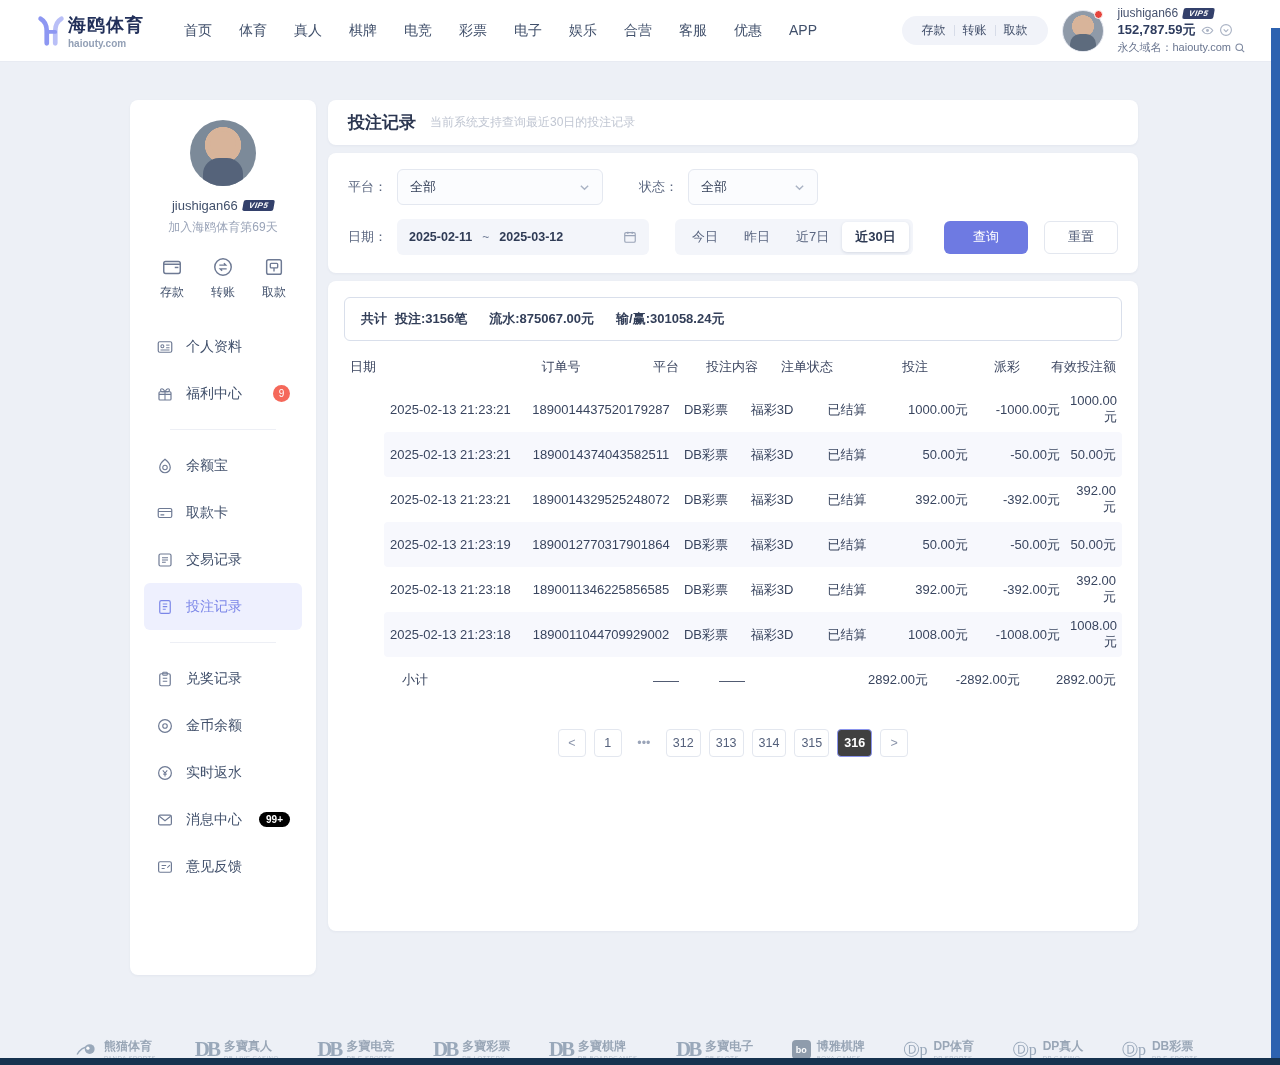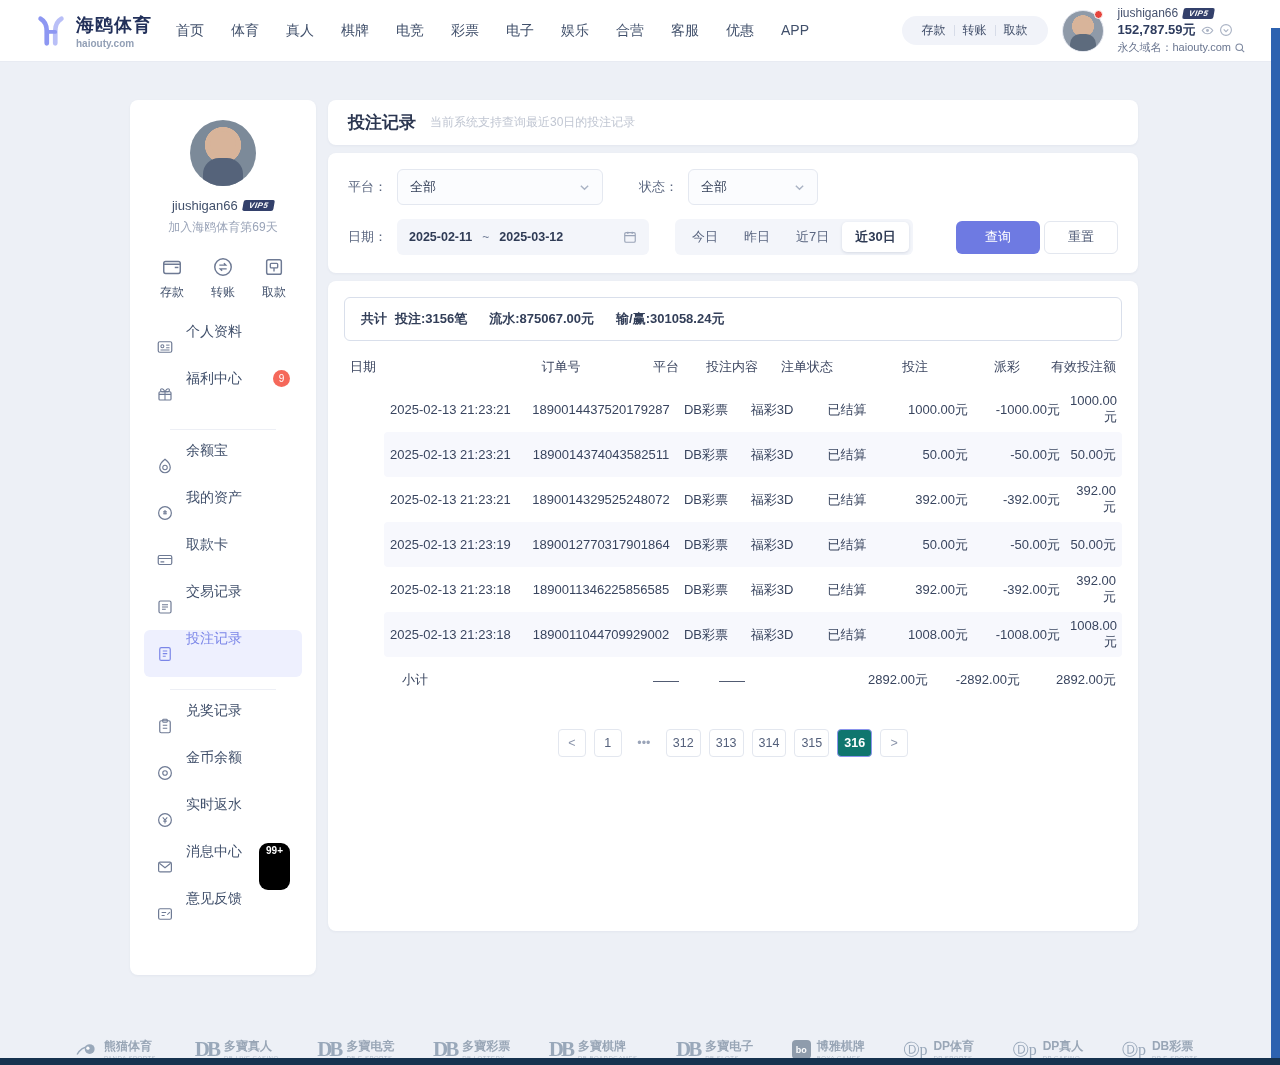--- a/index.html
+++ b/index.html
@@ -10,21 +10,21 @@
     position:relative;
     overflow:hidden;
     color:#3b4760;
   }
   
   .topbar {
     position:absolute; top:0; left:0; width:1280px; height:62px;
     background:#fff; border-bottom:1px solid #e8ebf2;
     display:flex; align-items:center; padding:0 34px; z-index:5;
   }
-  .logo { display:flex; align-items:center; gap:8px; margin-right:24px; }
+  .logo { display:flex; align-items:center; gap:0; margin-right:40px; }
   .logo-text .cn { font-size:18px; font-weight:bold; color:#22305a; letter-spacing:1px; }
   .logo-text .en { font-size:10px; color:#93a0b6; margin-top:1px;font-weight:bold; }
   .nav { display:flex; gap:27px; font-size:14px; color:#41506b; }
   .nav-item { cursor:pointer; white-space:nowrap; }
   .top-right { margin-left:auto; display:flex; align-items:center; gap:14px; }
   .quick-pill {
     background:#f1f3f9; border-radius:16px; padding:6px 12px;
     display:flex; align-items:center; font-size:12px; color:#3d4a66;
   }
   .quick-pill span.qp { padding:0 8px; cursor:pointer; }
@@ -66,21 +66,21 @@
     width:40px; height:30px; border-radius:16px 16px 0 0; background:#55637a; }
   .side-avatar::before{ content:""; position:absolute; left:50%; top:16%; transform:translateX(-50%);
     width:25px; height:25px; border-radius:50%; background:#d8b49a; z-index:1; }
   .side-name { display:flex; align-items:center; justify-content:center; gap:5px; margin-top:12px;
     font-size:13px; color:#41506b; }
   .side-join { text-align:center; font-size:12px; color:#9aa4b8; margin-top:6px; }
   .side-actions { display:flex; justify-content:space-between; padding:0 30px; margin-top:20px; }
   .side-action { display:flex; flex-direction:column; align-items:center; gap:6px;
     font-size:12px; color:#41506b; cursor:pointer; }
   .menu { margin-top:22px; padding:0 14px; }
-  .menu-item { display:flex; gap:12px; height:47px; padding:0 12px;
+  .menu-item { display:flex; align-items:center; gap:12px; height:47px; padding:0 12px;
     font-size:14px; color:#41506b; border-radius:6px; cursor:pointer; }
   .menu-item.active { background:#eef0fe; color:#7b86e8; }
   .menu-item .grow { flex:1; }
   .badge-red { min-width:17px; height:17px; border-radius:50%; background:#f5685a; color:#fff;
     font-size:10px; display:flex; align-items:center; justify-content:center; padding:0 3px; }
   .badge-blue { background:#000000; color:#fff; font-size:10px; border-radius:9px;
     padding:2px 7px; font-weight:bold; }
   .menu-divider { height:1px; background:#edeff5; margin:12px 26px; }
   
   .main { position:absolute; left:328px; top:100px; width:810px; z-index:2; }
@@ -101,21 +101,21 @@
   .select.status { width:130px; }
   .datebox { height:36px; width:252px; background:#f3f5fa; border-radius:6px;
     display:flex; align-items:center; gap:10px; padding:0 12px; cursor:pointer; }
   .datebox .dv { font-size:12.5px; font-weight:bold; color:#2f3b55; }
   .datebox .tilde { font-size:12px; color:#707c96; }
   .datebox .cal { margin-left:auto; }
   .ranges { display:flex; align-items:center; background:#f3f5fa; border-radius:6px;
     height:36px; margin-left:26px; padding:0 4px; }
   .range-chip { font-size:13px; color:#5a6680; padding:6px 13px; border-radius:5px; cursor:pointer; }
   .range-chip.active { background:#fff; color:#2e3a54; font-weight:bold; box-shadow:0 1px 3px rgba(40,60,100,.15); }
-  .filter-btns { margin-left:auto; display:flex; gap:4px; }
+  .filter-btns { margin-left:auto; display:flex; gap:16px; }
   .btn { height:33px; border-radius:6px; font-size:13px; display:flex; align-items:center;
     justify-content:center; cursor:pointer; }
   .btn-primary { width:84px; background:#6e7ae2; color:#fff; border:none; }
   .btn-plain { width:74px; background:#fff; color:#4c5874; border:1px solid #e3e7ef; }
   .table-card { margin-top:8px; height:650px; padding:16px 16px 0; }
   .summary-box { border:1px solid #d9dfeb; border-radius:6px; padding:12px 16px;
     font-size:13px; font-weight:600; color:#323e58; display:flex; gap:8px; }
   .summary-box .sp { margin-right:14px; }
   .tbl { margin-top:6px; }
   .trow { display:grid; grid-template-columns:142px 150px 60px 72px 78px 88px 92px 1fr;
@@ -125,21 +125,21 @@
   .trow.tdata.stripe { background:#f7f8fd; border-radius:4px; }
   .trow .c { padding:0 4px; text-align:center; }
   .trow .c.l { text-align:left; padding-left:6px; }
   .trow .c.r { text-align:right; padding-right:6px; }
   .trow.tsub { height:46px; font-size:13px; color:#39455f; }
   .pager { display:flex; justify-content:center; gap:8px; margin-top:26px; }
   .pbtn { min-width:28px; height:28px; border:1px solid #e3e7ef; background:#fff; border-radius:4px;
     font-size:12.5px; color:#55617c; display:flex; align-items:center; justify-content:center;
     padding:0 6px; cursor:pointer; }
   .pbtn.ellip { border:none; background:transparent; color:#9aa4b8; cursor:default; }
-  .pbtn.active { background:#0f766e; border-color:#8a94ec; color:#fff; font-weight:bold; }
+  .pbtn.active { background:#404040; border-color:#8a94ec; color:#fff; font-weight:bold; }
   .pbtn.arrow { color:#8b95ab; }
   
   .footer { position:absolute; left:0; bottom:0; width:1280px; height:42px;
     display:flex; align-items:flex-end; justify-content:space-between; padding:0 82px 4px 76px; z-index:3; }
   .partner { display:flex; align-items:center; gap:6px; opacity:.85; }
   .pmark-db { font-family:"Liberation Serif", serif; font-weight:bold; font-size:21px;
     color:#8b9cb0; letter-spacing:-3px; line-height:1; }
   .pmark-dp { font-family:"Liberation Serif", serif; font-size:16px; color:#8b9cb0; line-height:1; }
   .pmark-bo { width:19px; height:19px; border-radius:4px; background:#7f8ea0; color:#fff;
     font-size:9px; font-weight:bold; display:flex; align-items:center; justify-content:center; }
@@ -289,29 +289,20 @@
         <svg width="18" height="18" viewBox="0 0 24 24" fill="none">
             <path d="M12 3c4 3 7 6 7 11a7 7 0 0 1-14 0c0-5 3-8 7-11z" stroke="#6e7a94" stroke-width="1.6"></path>
             <circle cx="12" cy="14" r="3" stroke="#6e7a94" stroke-width="1.4"></circle>
           </svg>
       </span>
       <span class="grow">余额宝</span>
     </div>
     <div class="menu-item">
       <span class="ic">
         <svg width="18" height="18" viewBox="0 0 24 24" fill="none">
-            <circle cx="12" cy="12" r="8.5" stroke="#6e7a94" stroke-width="1.6"></circle>
-            <path d="M12 8v6M9.5 10.5h5M9.5 13h5" stroke="#6e7a94" stroke-width="1.4"></path>
-          </svg>
-      </span>
-      <span class="grow">我的资产</span>
-    </div>
-    <div class="menu-item">
-      <span class="ic">
-        <svg width="18" height="18" viewBox="0 0 24 24" fill="none">
             <rect x="3" y="6" width="18" height="12" rx="2" stroke="#6e7a94" stroke-width="1.6"></rect>
             <path d="M3 10h18M6 14.5h5" stroke="#6e7a94" stroke-width="1.4"></path>
           </svg>
       </span>
       <span class="grow">取款卡</span>
     </div>
     <div class="menu-item">
       <span class="ic">
         <svg width="18" height="18" viewBox="0 0 24 24" fill="none">
             <rect x="4" y="4" width="16" height="16" rx="2" stroke="#6e7a94" stroke-width="1.6"></rect>

